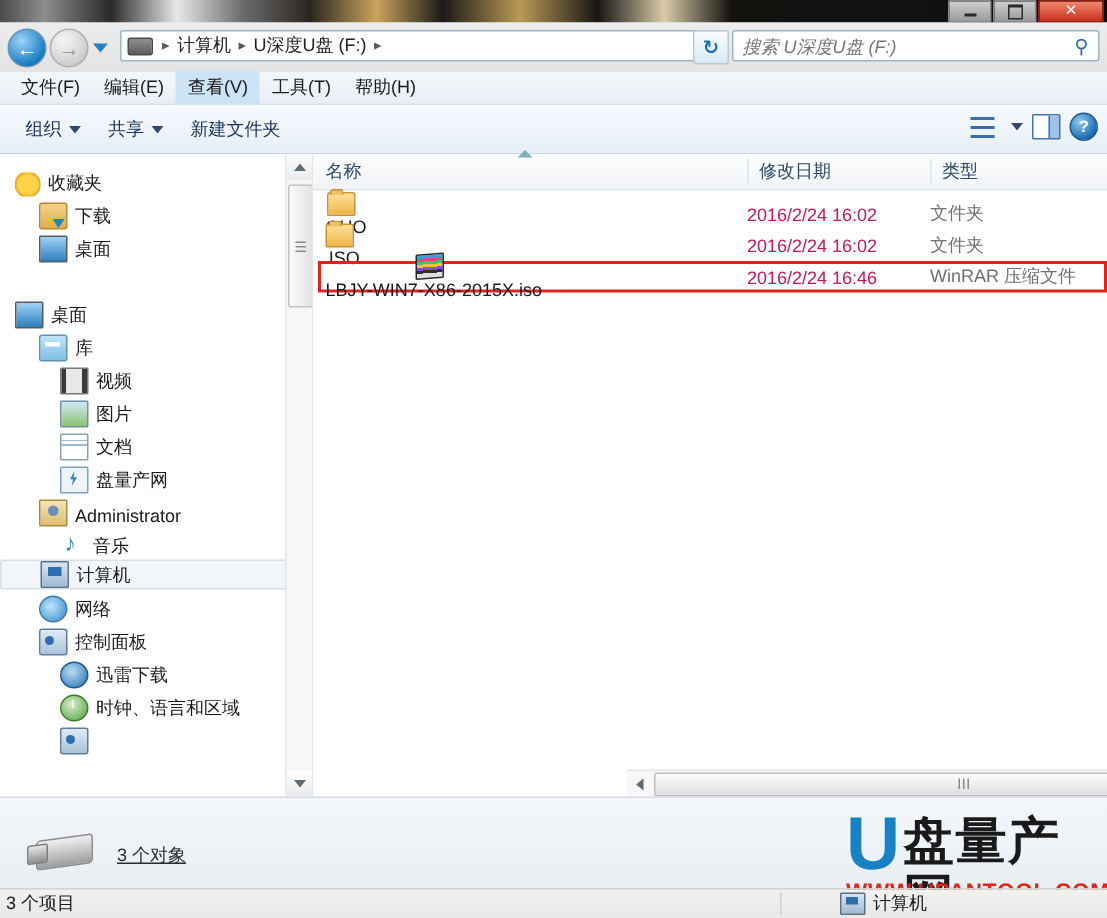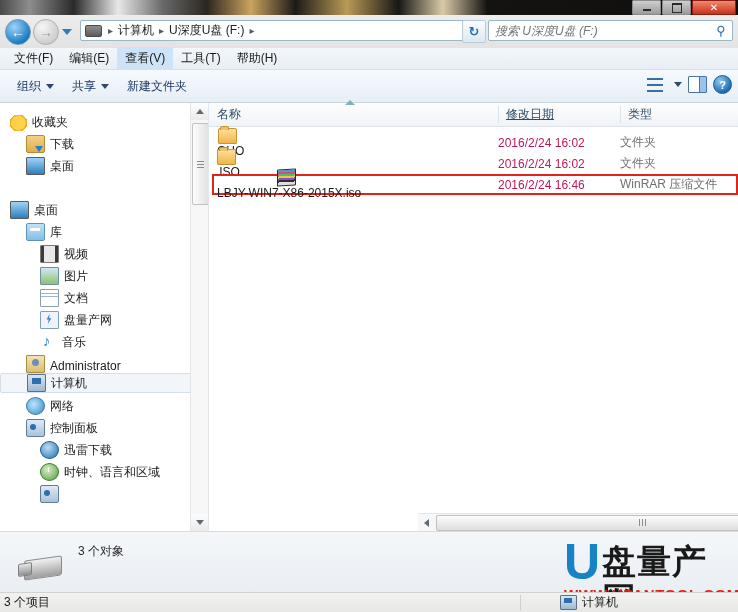--- a/index.html
+++ b/index.html
@@ -213,21 +213,21 @@
   
   .details{position:absolute;left:0;top:531px;width:738px;height:62px;
      background:linear-gradient(180deg,#f4f7fa,#e9eef3);border-top:1px solid #d6dde4;}
   .usb-ico{position:absolute;left:18px;top:22px;width:46px;height:26px;}
   .usb-body{position:absolute;left:6px;top:4px;width:36px;height:18px;border-radius:3px;
      background:linear-gradient(180deg,#f1f1f1,#9d9d9d);border:1px solid #8a8a8a;
      transform:skewY(-8deg);}
   .usb-cap{position:absolute;left:0px;top:9px;width:12px;height:11px;border-radius:2px;
      background:linear-gradient(180deg,#e6e6e6,#8f8f8f);border:1px solid #7e7e7e;
      transform:skewY(-8deg);}
-  .det-title{position:absolute;left:78px;top:11px;font-size:12px;color:#2b2b2b;}
+  .det-title{position:absolute;left:78px;top:30px;font-size:12px;color:#2b2b2b;text-decoration:underline;}
 
   
   .watermark{position:absolute;right:2px;top:536px;width:172px;height:70px;}
   .wm-u{position:absolute;left:0;top:2px;font-size:50px;line-height:48px;font-weight:bold;
      color:#1782c4;font-family:"Liberation Sans","DejaVu Sans",sans-serif;}
   .wm-cn{position:absolute;left:38px;top:6px;font-size:34px;line-height:38px;
      font-weight:bold;color:#1a1a1a;letter-spacing:1px;
      font-family:"DejaVu Sans","Liberation Sans",sans-serif;}
   .wm-url{position:absolute;left:0;top:50px;font-size:15px;font-weight:bold;color:#e0241b;
      letter-spacing:.5px;}
@@ -361,27 +361,27 @@
           <span>图片</span>
         </div>
         <div class="navrow lvl3">
           <span class="ico ic-doc"></span>
           <span>文档</span>
         </div>
         <div class="navrow lvl3">
           <span class="ico ic-thunder"></span>
           <span>盘量产网</span>
         </div>
+        <div class="navrow lvl2">
+          <span class="ico ic-user"></span>
+          <span>Administrator</span>
+        </div>
         <div class="navrow lvl3">
           <span class="ico ic-music"></span>
           <span>音乐</span>
-        </div>
-        <div class="navrow lvl2">
-          <span class="ico ic-user"></span>
-          <span>Administrator</span>
         </div>
         <div class="navrow lvl2 selected">
           <span class="ico ic-computer"></span>
           <span>计算机</span>
         </div>
         <div class="navrow lvl2">
           <span class="ico ic-network"></span>
           <span>网络</span>
         </div>
         <div class="navrow lvl2">
@@ -412,21 +412,21 @@
             <i class="tri-dn"></i>
           </div>
       </div>
     </div>
 
     <div class="filepane">
       <div class="colhead">
         <div class="sortmark"></div>
         <div class="colcell" style="left:0;width:289px;">名称</div>
         <div class="colsep" style="left:289px;"></div>
-        <div class="colcell" style="left:289px;width:122px;text-decoration:underline;">修改日期</div>
+        <div class="colcell" style="left:289px;width:122px;">修改日期</div>
         <div class="colsep" style="left:411px;"></div>
         <div class="colcell" style="left:411px;width:118px;">类型</div>
       </div>
 
       <div style="padding-top:5px;">
         <div class="filerow">
           <div class="fname">
             <span class="folder-ico"></span>
             <span>GHO</span>
           </div>

